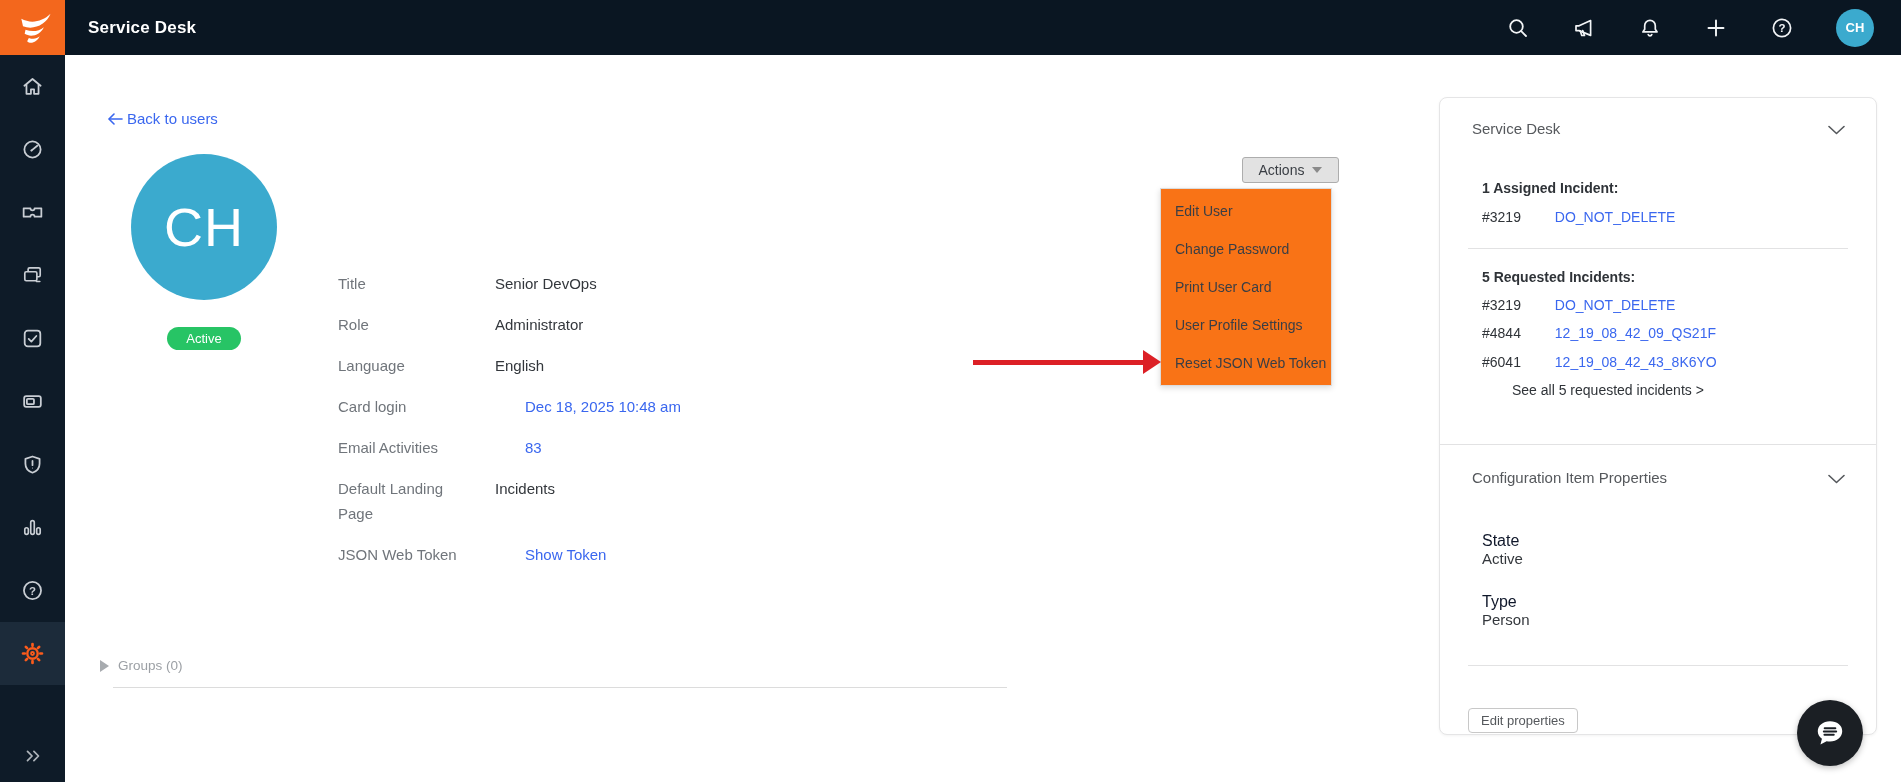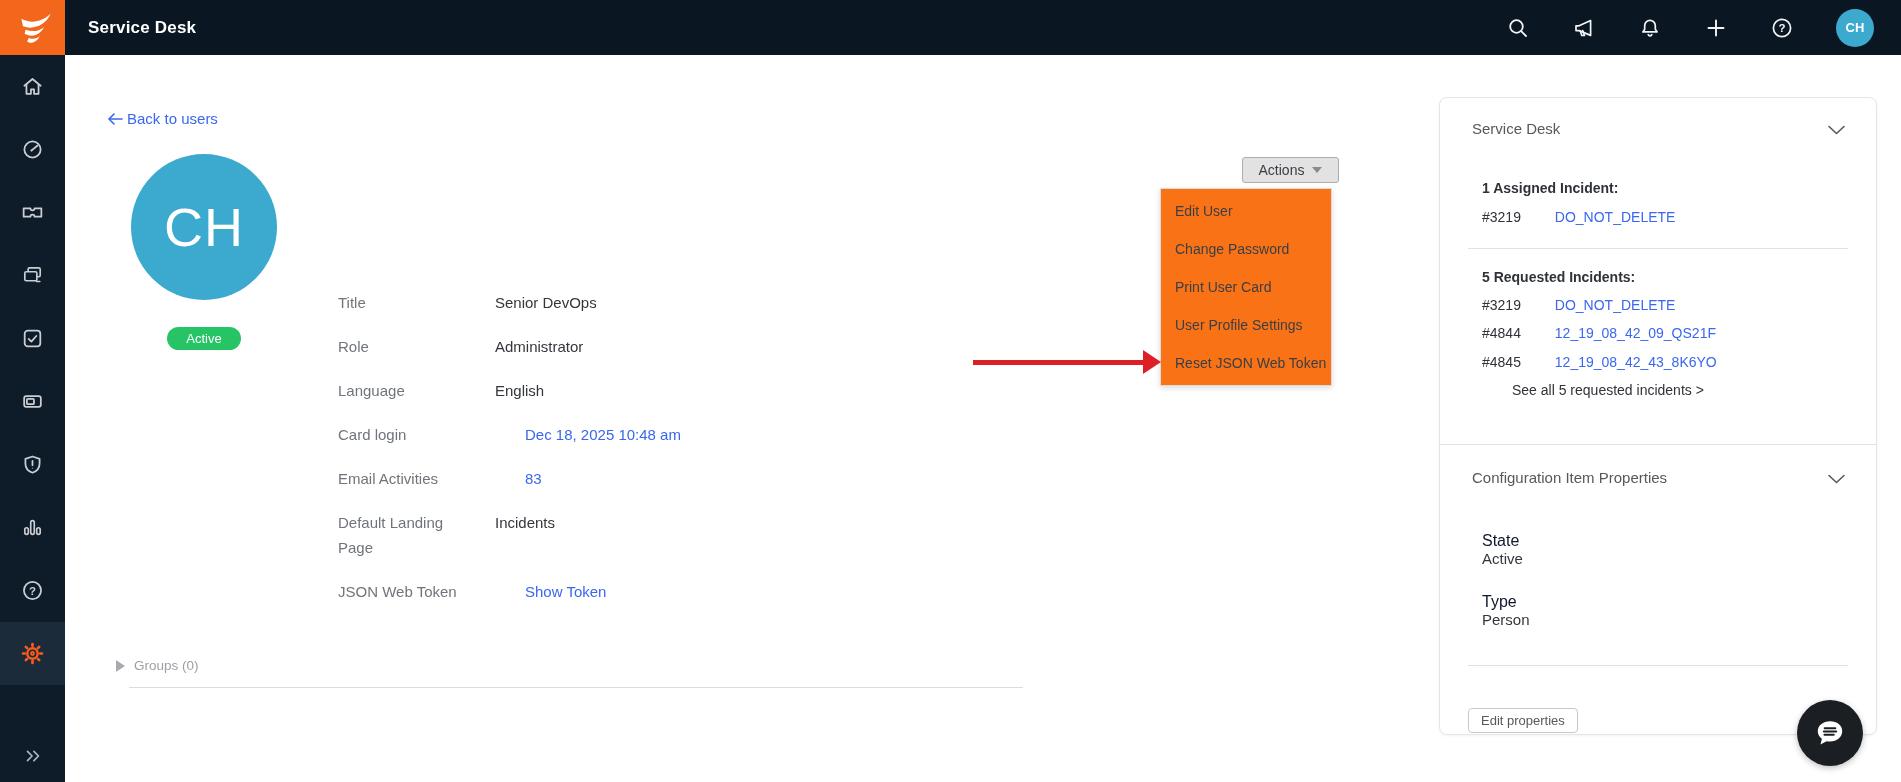--- a/index.html
+++ b/index.html
@@ -21,26 +21,26 @@
   .side-item.selected { background:#1C2B3A; }
   .side-item svg { width:25px; height:25px; }
   .side-expand { position:absolute; left:0; bottom:6px; width:65px; height:40px; display:flex; align-items:center; justify-content:center; cursor:pointer; }
 
   
   .back-link { position:absolute; left:108px; top:110px; display:flex; align-items:center; gap:4px; color:#3A67EF; font-size:15px; cursor:pointer; }
   .big-avatar { position:absolute; left:131px; top:154px; width:146px; height:146px; border-radius:50%; background:#3BAACE; color:#fff; font-size:54px; font-weight:300; letter-spacing:1px; display:flex; align-items:center; justify-content:center; }
   .status-badge { position:absolute; left:167px; top:327px; width:74px; height:23px; border-radius:12px; background:#27C465; color:#fff; font-size:13px; display:flex; align-items:center; justify-content:center; }
 
   .details { position:absolute; left:338px; top:271px; width:470px; }
-  .detail-row { display:grid; grid-template-columns:157px 1fr; margin-bottom:16px; font-size:15px; line-height:25px;margin-top:19px; }
+  .detail-row { display:grid; grid-template-columns:157px 1fr; margin-bottom:16px; font-size:15px; line-height:25px; }
   .detail-label { color:#70757B; max-width:130px; }
   .detail-value { color:#33373C; }
   .link { color:#3A67EF; cursor:pointer;padding-left:30px; }
 
-  .groups-section { position:absolute; left:116px; top:658px; width:907px; }
+  .groups-section { position:absolute; left:100px; top:658px; width:907px; }
   .groups-head { display:flex; align-items:center; gap:9px; cursor:pointer; }
   .tri-right { width:0; height:0; border-left:9px solid #A7ABAF; border-top:6px solid transparent; border-bottom:6px solid transparent; }
   .groups-label { color:#9CA0A5; font-size:13.5px; }
   .groups-line { margin-left:13px; margin-top:14px; width:894px; border-top:1px solid #DCDCDC; }
 
   
   .actions-btn { position:absolute; left:1242px; top:157px; width:97px; height:26px; background:#E2E2E2; border:1px solid #ADADAD; border-radius:3px; display:flex; align-items:center; justify-content:center; gap:8px; font-size:14px; color:#3A3E44; cursor:pointer; z-index:40; }
   .caret-down { width:0; height:0; border-left:5px solid transparent; border-right:5px solid transparent; border-top:6px solid #8A8A8A; }
   .actions-menu { position:absolute; left:1160px; top:188px; width:172px; background:#f97316; border:1px solid #DCDCDC; box-shadow:0 2px 6px rgba(0,0,0,.14); padding:3px 0; z-index:39; }
   .menu-item { height:38px; display:flex; align-items:center; padding-left:14px; font-size:14px; color:#3A3E45; cursor:pointer; }
@@ -267,21 +267,21 @@
     <div class="card-abs bold-head" style="left:42px; top:171px;">5 Requested Incidents:</div>
     <div class="card-abs inc-row" style="left:42px; top:199px;">
       <span>#3219</span>
       <span class="link">DO_NOT_DELETE</span>
     </div>
     <div class="card-abs inc-row" style="left:42px; top:227px;">
       <span>#4844</span>
       <span class="link">12_19_08_42_09_QS21F</span>
     </div>
     <div class="card-abs inc-row" style="left:42px; top:256px;">
-      <span>#4845</span>
+      <span>#6041</span>
       <span class="link">12_19_08_42_43_8K6YO</span>
     </div>
     <div class="card-abs inc-row link" style="left:42px; top:284px;">See all 5 requested incidents &gt;</div>
 
     <div class="divider-full" style="top:346px;"></div>
 
     <div class="card-abs panel-title" style="left:32px; top:371px;">Configuration Item Properties</div>
     <svg class="card-abs chev" style="left:388px; top:376px;" viewBox="0 0 17 10" fill="none" stroke="#55585C" stroke-width="1.6" stroke-linecap="round" stroke-linejoin="round">
       <path d="M1 1.5 L8.5 8.5 L16 1.5"></path>
     </svg>

